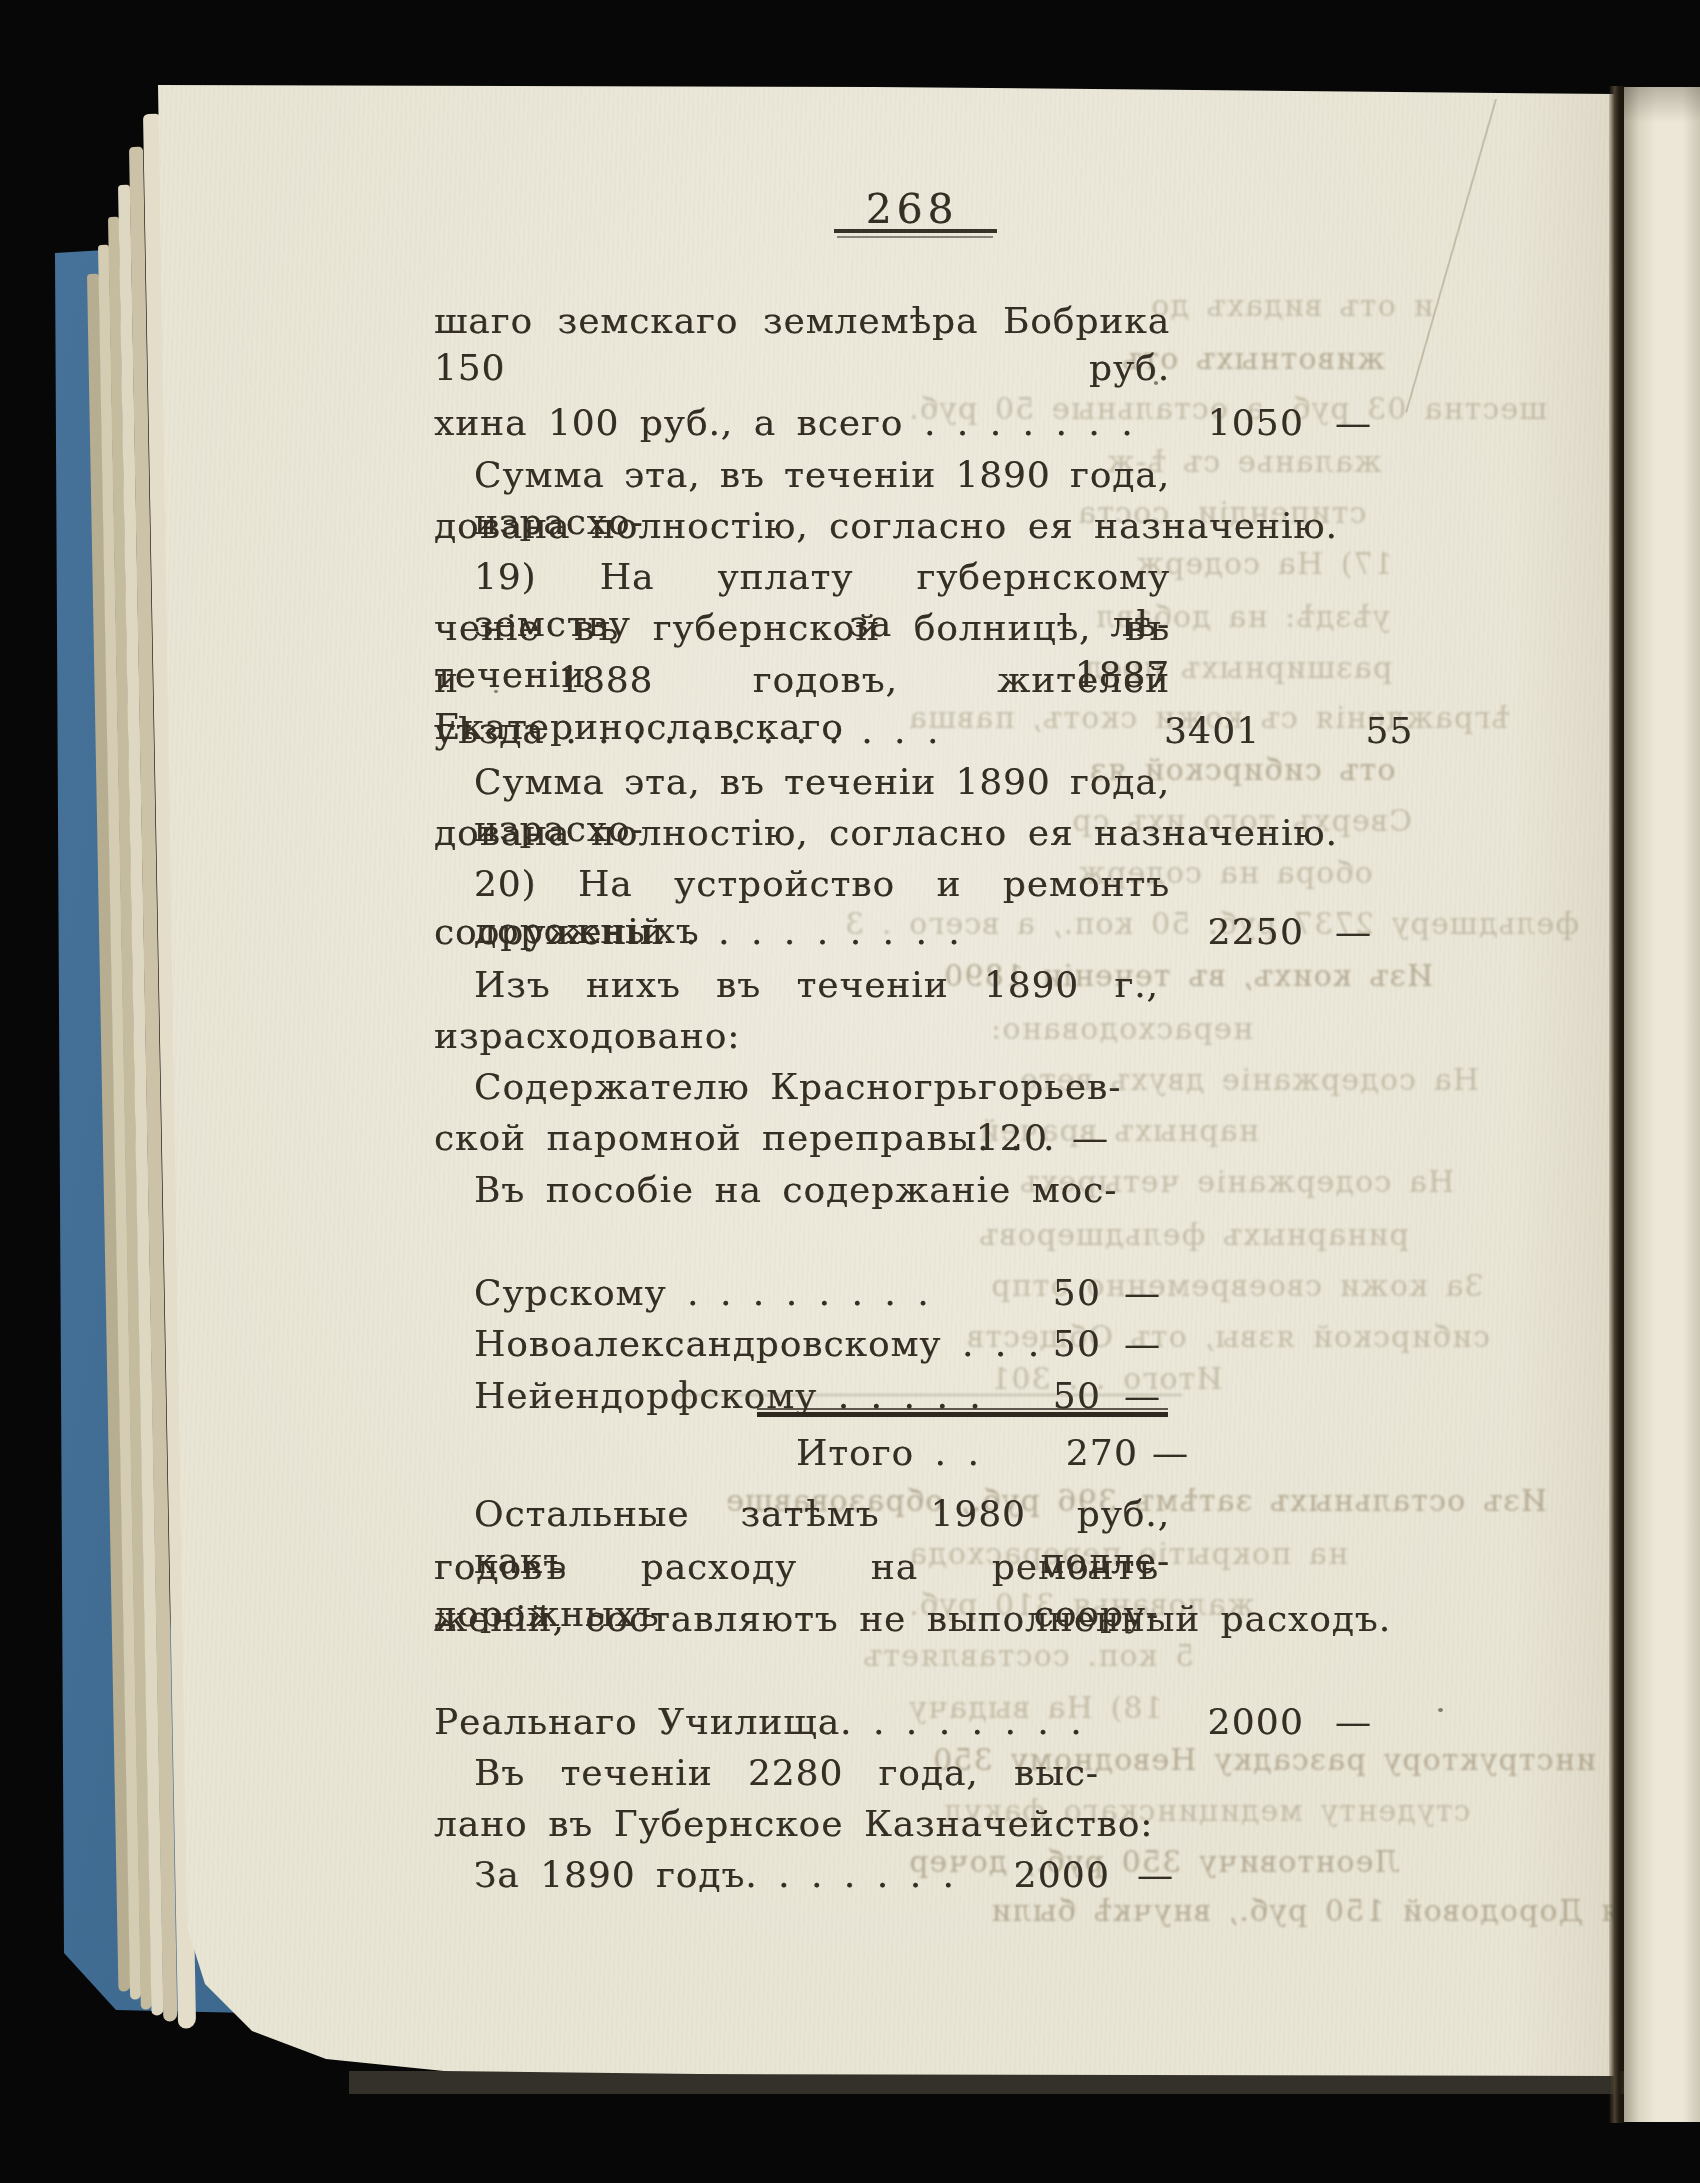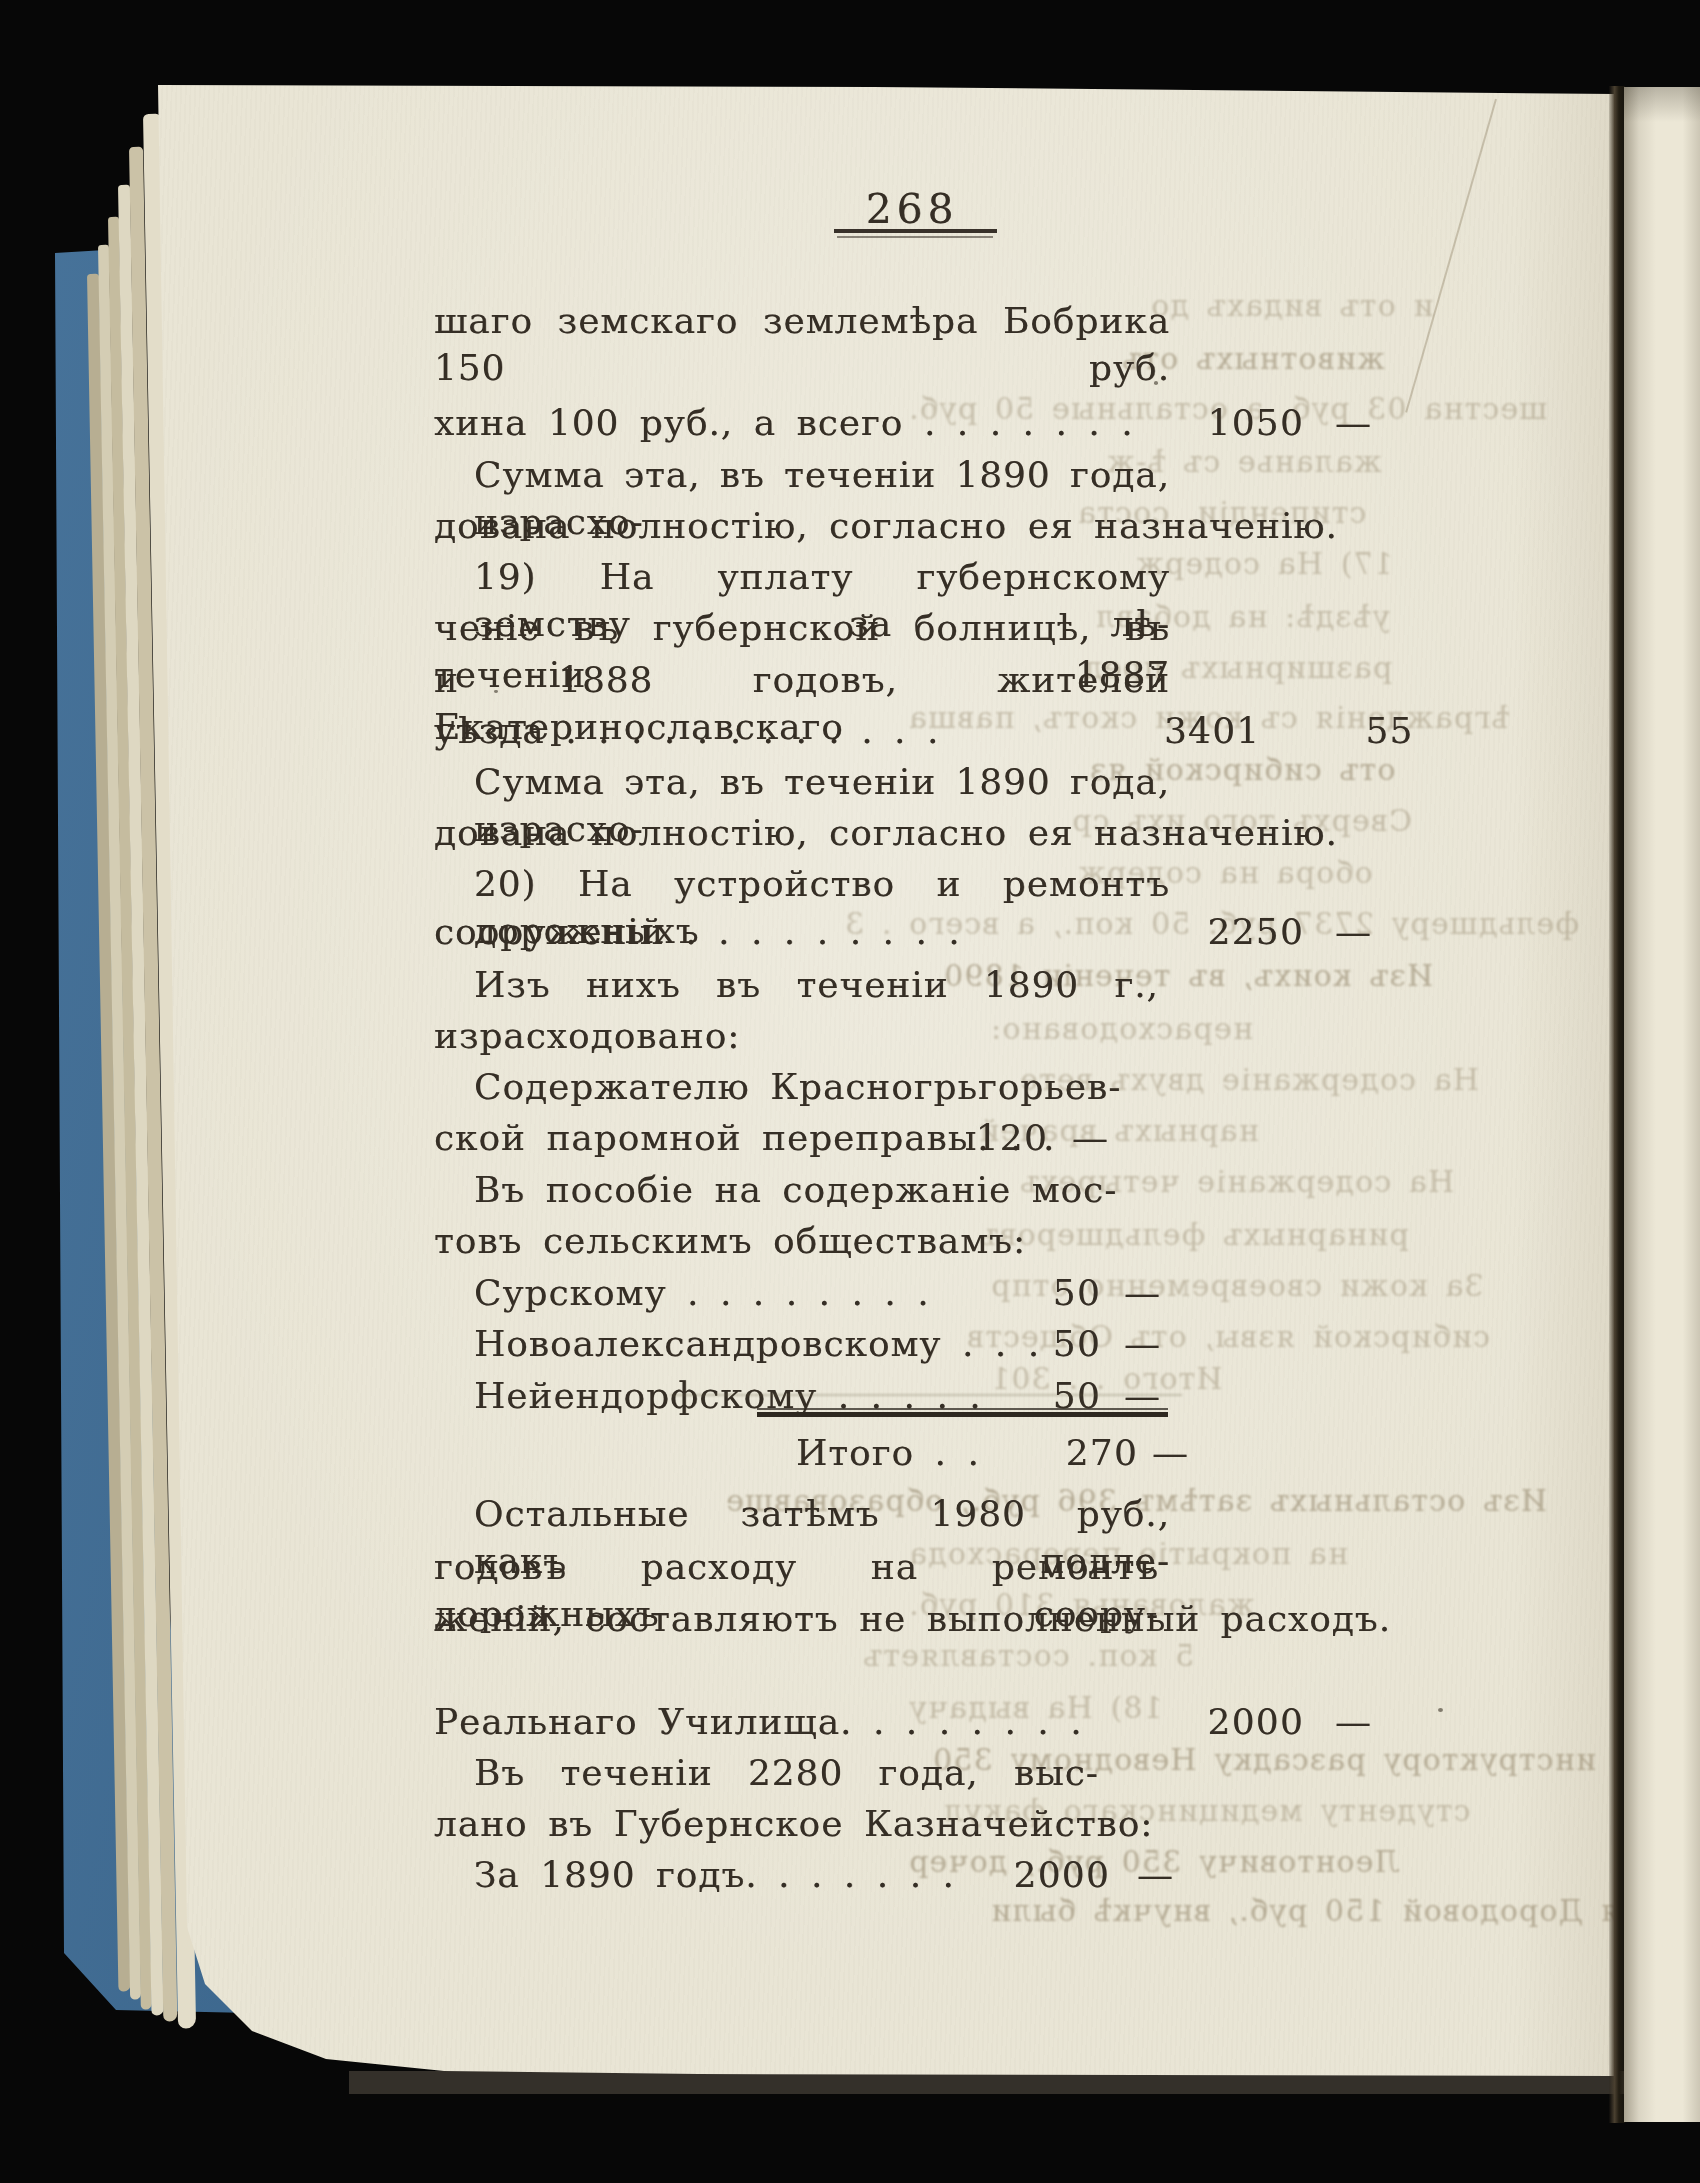--- a/index.html
+++ b/index.html
@@ -201,23 +201,20 @@
         <span class="t ind">Содержателю Красногрьгорьев-</span>
       </div>
     <div class="row" style="top:1114px">
         <span class="t">ской паромной переправы. . .</span>
         <span class="amt a120">120</span>
         <span class="kop k120">—</span>
       </div>
     <div class="row" style="top:1166px">
         <span class="t ind">Въ пособіе на содержаніе мос-</span>
       </div>
-    <div class="row" style="top:1217px">
-        <span class="t">товъ сельскимъ обществамъ:</span>
-      </div>
     <div class="row" style="top:1269px">
         <span class="t ind">Сурскому . . . . . . . .</span>
         <span class="amt a50">50</span>
         <span class="kop k50">—</span>
       </div>
     <div class="row" style="top:1320px">
         <span class="t ind">Новоалександровскому . . .</span>
         <span class="amt a50">50</span>
         <span class="kop k50">—</span>
       </div>

